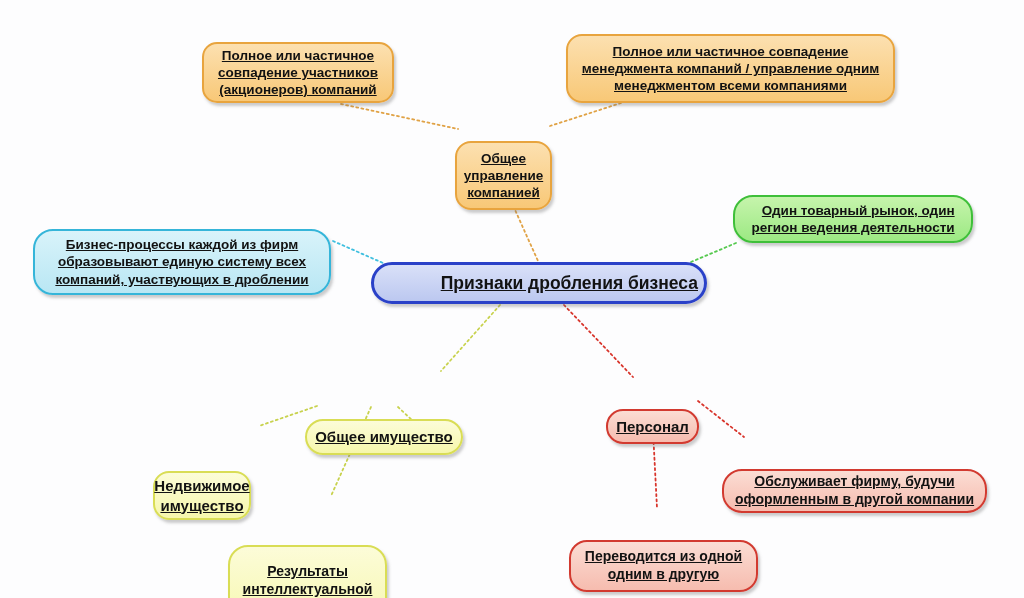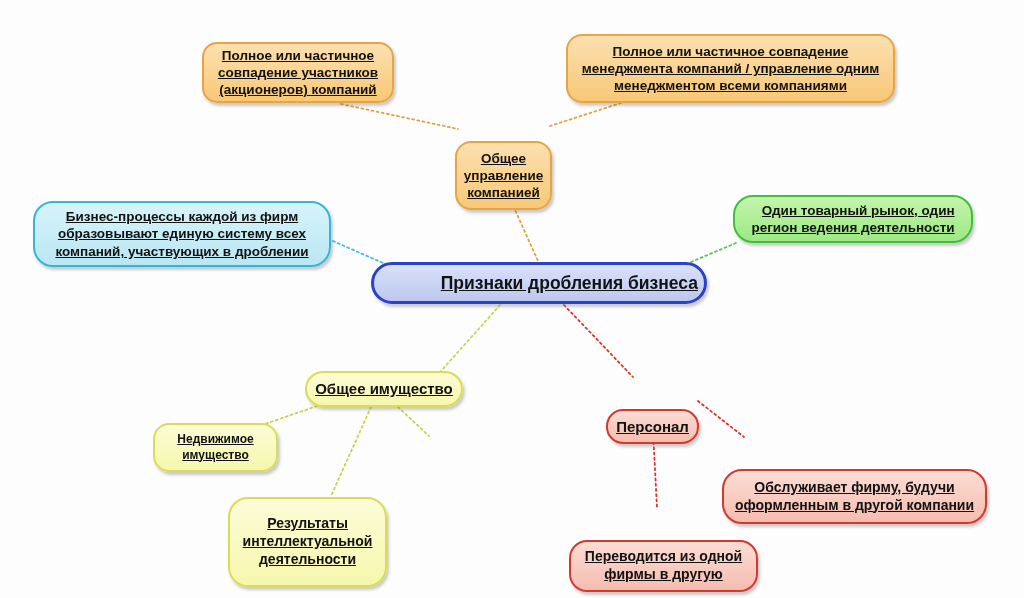--- a/index.html
+++ b/index.html
@@ -36,39 +36,39 @@
     line-height: 1.28;
     white-space: pre-line;
     border-style: solid;
     border-width: 2.5px;
     box-shadow: 2px 3px 3px rgba(110,110,110,0.35);
     padding: 2px 6px;
     text-decoration: underline;
   }
   
   .palette-orange { background: linear-gradient(#fce0b0, #f8c877); border-color: #e8a43e; }
-  .palette-cyan   { background: linear-gradient(#d8f3fa, #b9e7f4); border-color: #35b5d9; }
+  .palette-cyan   { background: linear-gradient(#d8f3fa, #b9e7f4); border-color: #35b5d9; margin-top: 28px; }
   .palette-blue   { background: linear-gradient(#d9e0f8, #bcc8f0); border-color: #2a41c8; }
   .palette-green  { background: linear-gradient(#c6f4ac, #9ce983); border-color: #3fbf3a; text-align: right; }
-  .palette-yellow { background: linear-gradient(#fcfcd8, #f6f7ac); border-color: #d9dd55; }
+  .palette-yellow { background: linear-gradient(#fcfcd8, #f6f7ac); border-color: #d9dd55; margin-top: 48px; }
   .palette-red    { background: linear-gradient(#fbddd4, #f6bcaf); border-color: #d23a30; margin-top: 32px; }
 
   
   .n-participants { left: 202px; top: 42px;  width: 192px; height: 61px; border-radius: 15px; font-size: 13.5px; }
   .n-mgmt-overlap { left: 566px; top: 34px;  width: 329px; height: 69px; border-radius: 16px; font-size: 13.5px; }
   .n-mgmt-root    { left: 455px; top: 122px; width: 97px;  height: 69px; border-radius: 16px; font-size: 13.5px; margin-top: 19px; }
   .n-bizproc      { left: 33px;  top: 201px; width: 298px; height: 66px; border-radius: 20px; font-size: 13.5px; }
   .n-center       { left: 371px; top: 262px; width: 336px; height: 42px; border-radius: 21px; font-size: 17.5px; border-width: 3px; justify-content: flex-end; }
   .n-market       { left: 733px; top: 195px; width: 240px; height: 48px; border-radius: 20px; font-size: 13.5px; }
   .n-property     { left: 305px; top: 371px; width: 158px; height: 36px; border-radius: 18px; font-size: 15px; }
-  .n-realestate   { left: 153px; top: 423px; width: 125px; height: 49px; border-radius: 16px; font-size: 12px; }
+  .n-realestate   { left: 153px; top: 423px; width: 98px; height: 49px; border-radius: 16px; font-size: 15px; }
   .n-movable      { left: 362px; top: 436px; width: 176px; height: 37px; border-radius: 18px; font-size: 14.5px; }
   .n-intellectual { left: 228px; top: 497px; width: 159px; height: 90px; border-radius: 20px; font-size: 14px; }
   .n-personnel    { left: 606px; top: 377px; width: 93px;  height: 35px; border-radius: 17px; font-size: 15px; }
-  .n-serves       { left: 722px; top: 437px; width: 265px; height: 55px; border-radius: 20px; font-size: 14px; }
+  .n-serves       { left: 722px; top: 437px; width: 265px; height: 44px; border-radius: 20px; font-size: 14px; }
   .n-transfers    { left: 569px; top: 508px; width: 189px; height: 52px; border-radius: 18px; font-size: 14px; }
 </style>
 </head>
 <body>
 
 <div class="stage">
 
   <svg class="connectors" viewBox="0 0 1024 598" xmlns="http://www.w3.org/2000/svg">
     <line x1="341" y1="104" x2="458" y2="129" stroke="#E0A245"></line>
     <line x1="621" y1="103" x2="550" y2="126" stroke="#E0A245"></line>
@@ -137,16 +137,16 @@
     <span>Персонал</span>
   </div>
 
   <div class="node palette-red n-serves">
     <span>Обслуживает фирму, будучи
 оформленным в другой компании</span>
   </div>
 
   <div class="node palette-red n-transfers">
     <span>Переводится из одной
-фирмы в другую</span>
+одним в другую</span>
   </div>
 
 </div>
 
 </body></html>

